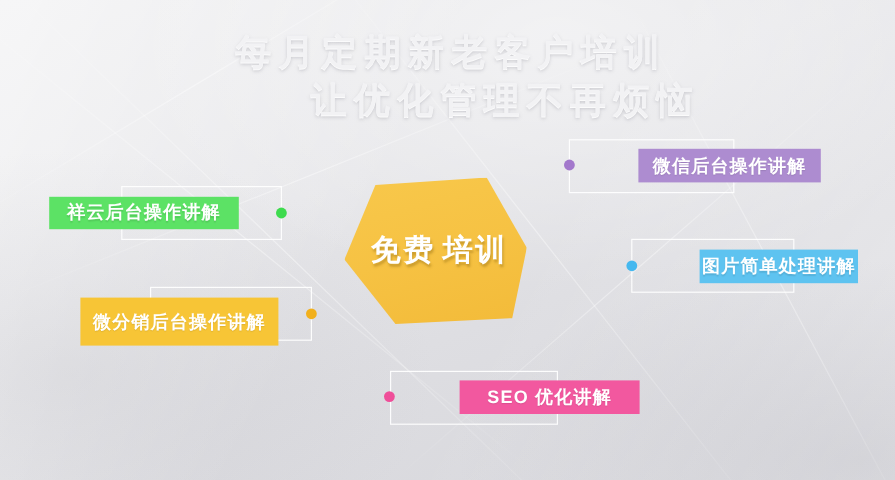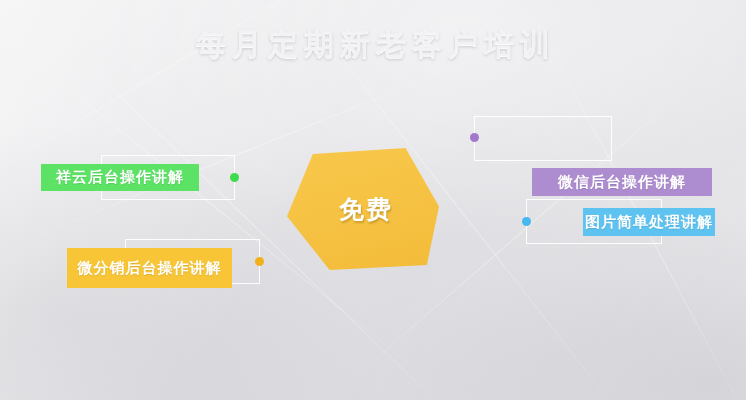--- a/index.html
+++ b/index.html
@@ -143,21 +143,21 @@
   #node-xiangyun .frame { left: 0;   top: 0;   width: 134px; height: 45px; }
   #node-xiangyun .dot   { left: 129px; top: 18px; }
   #node-xiangyun .chip  { left: -60px; top: 9px; width: 158px; height: 27px; }
 
   #node-weifenxiao .frame { left: 0;   top: 0;   width: 135px; height: 45px; }
   #node-weifenxiao .dot   { left: 130px; top: 18px; }
   #node-weifenxiao .chip  { left: -58px; top: 9px; width: 165px; height: 40px; }
 
   #node-weixin .frame { left: 0; top: 0; width: 138px; height: 45px; }
   #node-weixin .dot   { left: -4px; top: 17px; }
-  #node-weixin .chip  { left: 58px; top: 8px; width: 180px; height: 28px; margin-top: 44px; }
+  #node-weixin .chip  { left: 58px; top: 8px; width: 152px; height: 28px; }
 
   #node-tupian .frame { left: 0; top: 0; width: 136px; height: 45px; }
   #node-tupian .dot   { left: -4px; top: 18px; }
   #node-tupian .chip  { left: 57px; top: 9px; width: 132px; height: 28px; }
 
   #node-seo .frame { left: 0; top: 0; width: 140px; height: 45px; }
   #node-seo .dot   { left: -5px; top: 17px; }
   #node-seo .chip  { left: 58px; top: 8px; width: 150px; height: 28px; }
 </style>
 </head>
@@ -172,26 +172,28 @@
     <div class="crease" style="left:-10px; top:-30px; width:700px; transform: rotate(44deg);"></div>
     <div class="crease" style="left:250px; top:-60px; width:640px; transform: rotate(52deg);"></div>
     <div class="crease" style="left:520px; top:-10px; width:520px; transform: rotate(62deg);"></div>
     <div class="crease" style="left:0px;   top:250px; width:560px; transform: rotate(-22deg);"></div>
     <div class="crease" style="left:330px; top:398px; width:520px; transform: rotate(-41deg);"></div>
     <div class="crease" style="left:-30px; top:186px; width:470px; transform: rotate(-31deg);"></div>
   </div>
 
   <div class="headline">
     <div class="line l1">每月定期新老客户培训</div>
+    <div class="line l2">让优化管理不再烦恼</div>
   </div>
 
   <div class="hex-wrap">
     <div class="hex-shadow"></div>
     <div class="hex">
       <div class="hex-text">免费</div>
+      <div class="hex-text">培训</div>
     </div>
   </div>
 
   <div class="node" id="node-xiangyun" style="left:101px; top:155px; width:140px; height:45px;">
     <div class="frame"></div>
     <div class="dot" style="background:#3edb4e;"></div>
     <div class="chip" style="background:#5ce265;">祥云后台操作讲解</div>
   </div>
 
   <div class="node" id="node-weifenxiao" style="left:125px; top:239px; width:140px; height:45px;">
@@ -205,14 +207,19 @@
     <div class="dot" style="background:#a378cc;"></div>
     <div class="chip" style="background:#ad8cd0;">微信后台操作讲解</div>
   </div>
 
   <div class="node" id="node-tupian" style="left:526px; top:199px; width:140px; height:45px;">
     <div class="frame"></div>
     <div class="dot" style="background:#45b8ef;"></div>
     <div class="chip" style="background:#5ec3f0;">图片简单处理讲解</div>
   </div>
 
+  <div class="node" id="node-seo" style="left:325px; top:309px; width:140px; height:45px;">
+    <div class="frame"></div>
+    <div class="dot" style="background:#ef4e99;"></div>
+    <div class="chip" style="background:#f2589f;">SEO 优化讲解</div>
+  </div>
 
 </div>
 
 </body></html>

